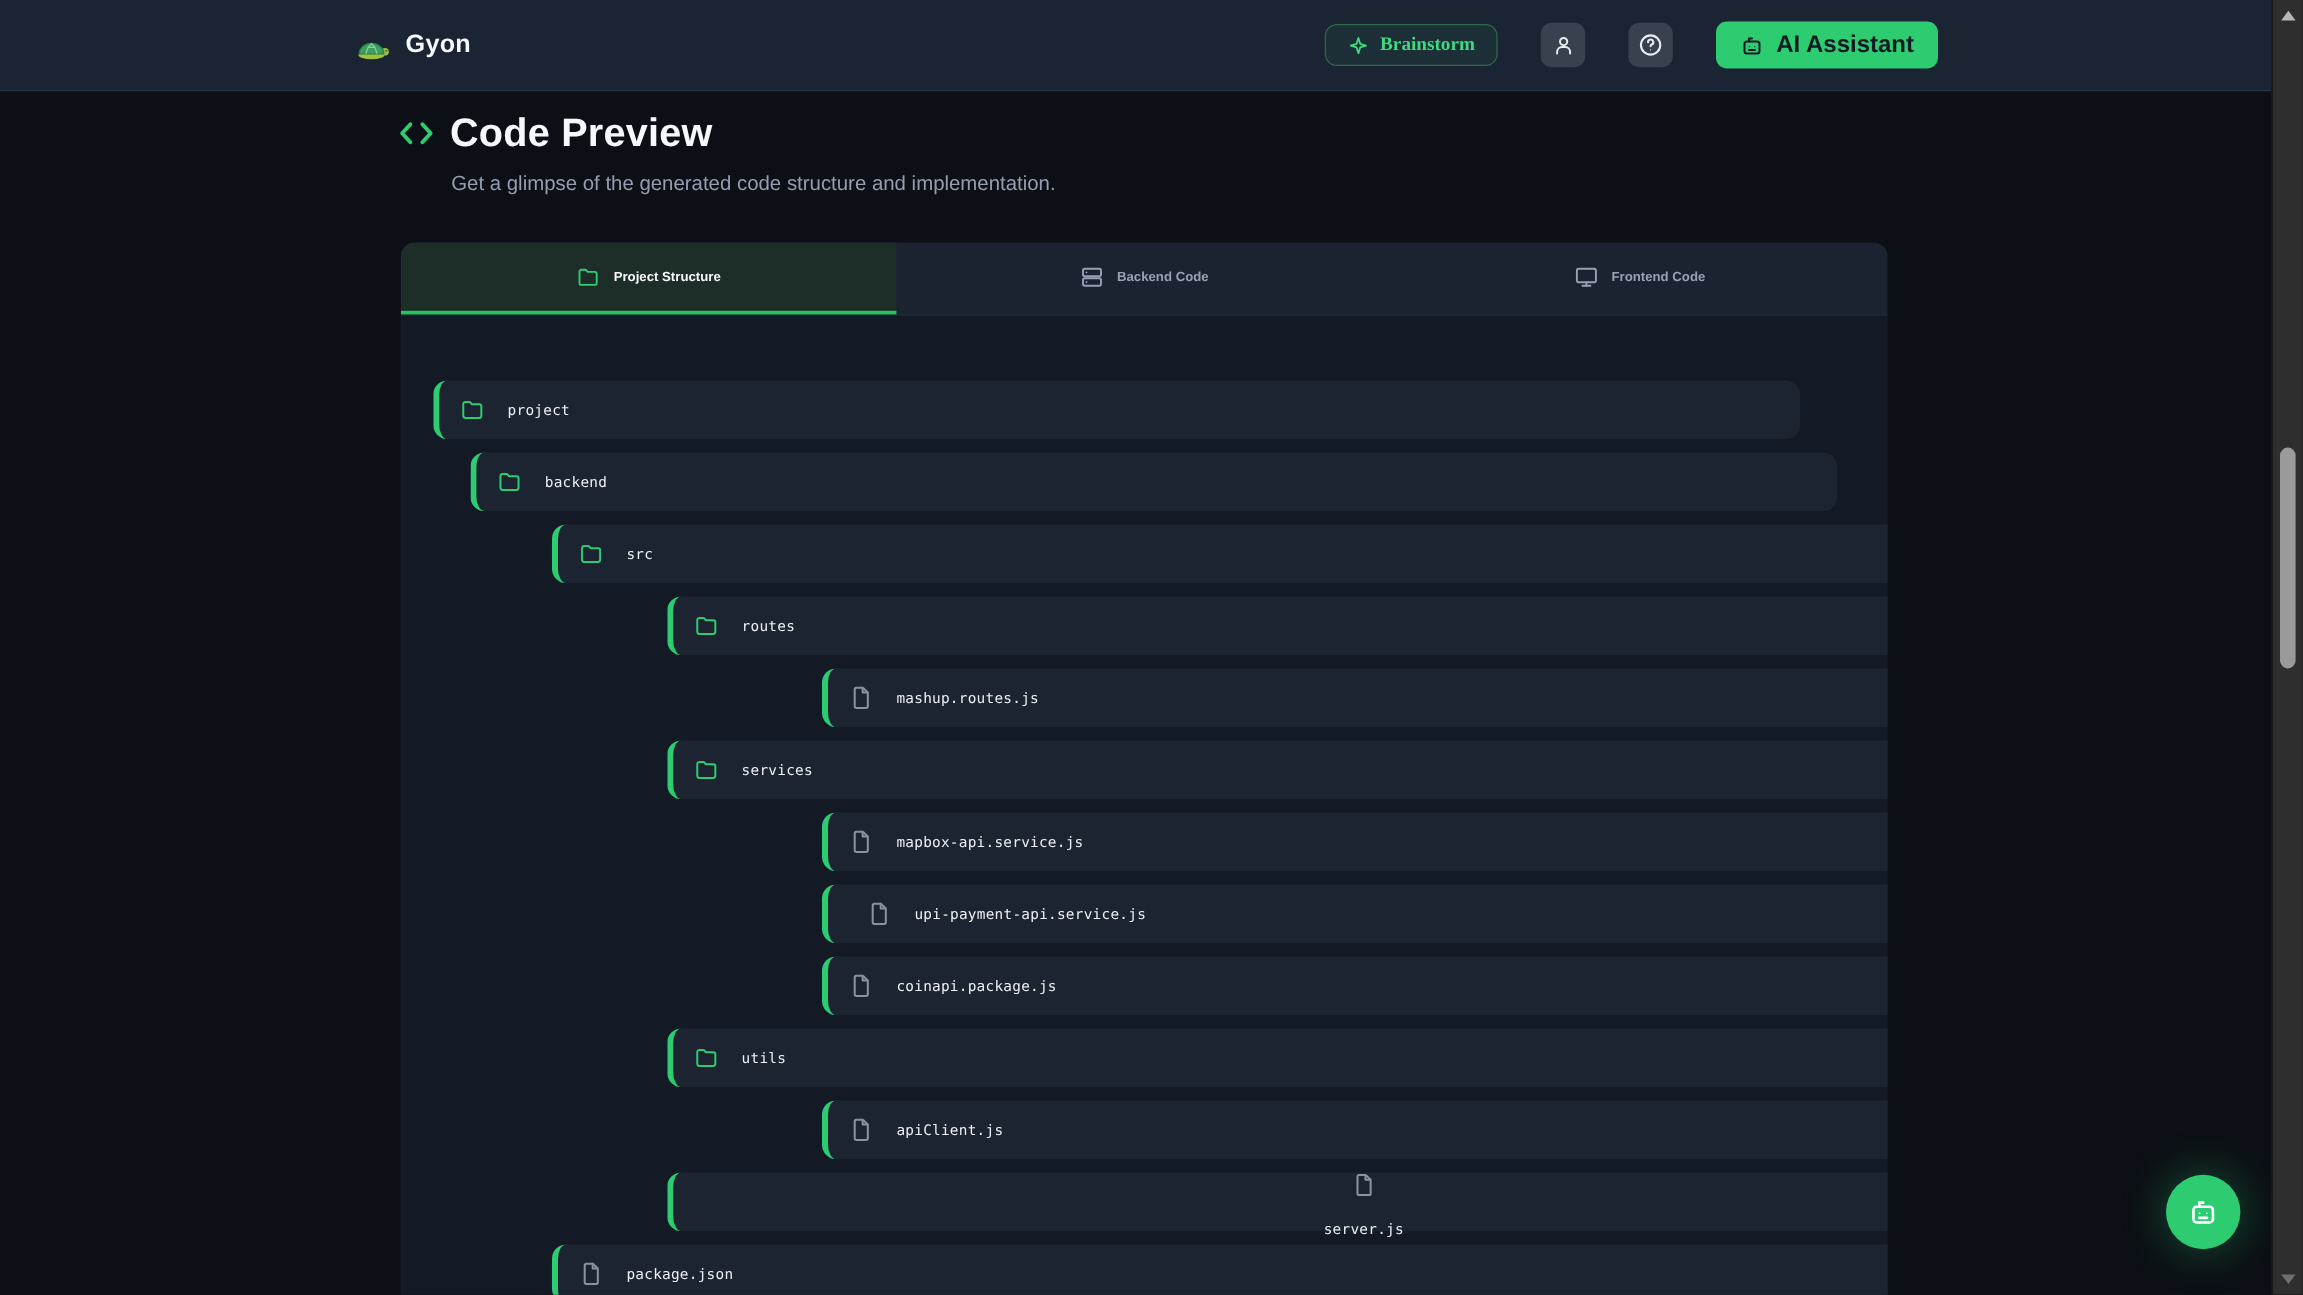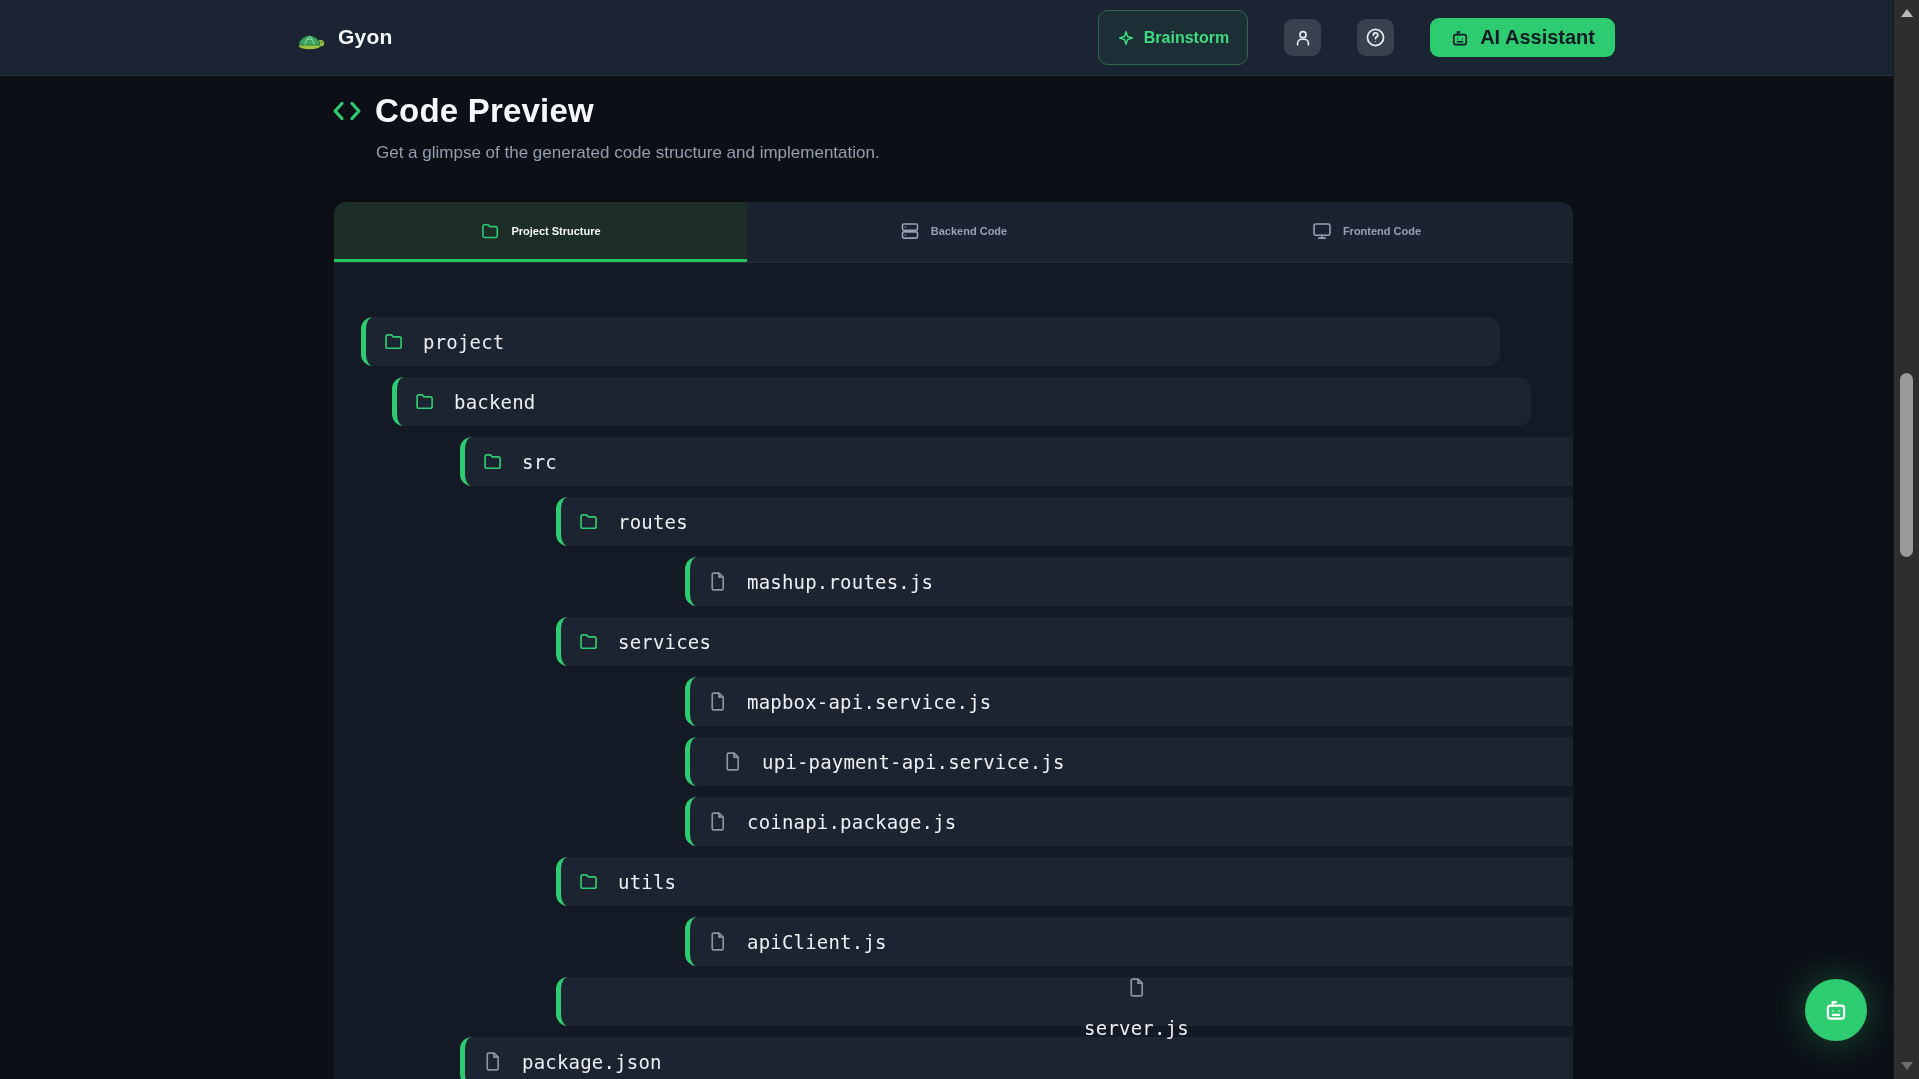--- a/index.html
+++ b/index.html
@@ -18,25 +18,25 @@
     border-bottom: 1px solid rgba(255,255,255,0.07);
     display: flex; align-items: center; justify-content: space-between;
     padding: 0 278px 0 296px;
   }
   .brand { display: flex; gap: 12px; }
   .brand-logo { width: 30px; height: 26px; display: inline-flex; }
   .brand-name { font-size: 21px; font-weight: 700; letter-spacing: 0.2px; }
   .header-actions { display: flex; align-items: center; gap: 36px; }
   .btn-outline-green {
     display: inline-flex; align-items: center; gap: 9px;
-    height: 55px; padding: 0 18px;
+    height: 35px; padding: 0 18px;
     background: rgba(46,204,113,0.07);
     border: 1px solid #2f6b4a; border-radius: 10px;
     color: #3fd97f; font-size: 16px; font-weight: 700; cursor: pointer;
-    font-family: Liberation Sans, sans-serif;
+    font-family: Liberation Serif, serif;
   }
   .icon-btn {
     width: 37px; height: 37px; border: none; border-radius: 9px;
     background: #39414f; color: #e8ecf3;
     display: inline-flex; align-items: center; justify-content: center; cursor: pointer;
   }
   .btn-solid-green {
     display: inline-flex; align-items: center; gap: 10px;
     height: 39px; padding: 0 20px;
     background: #2ecc71; border: none; border-radius: 9px;
@@ -78,21 +78,21 @@
     width: 1139px; height: 49px; margin-bottom: 11px;
     background: #1d2431; border-left: 5px solid #2ecc71; border-radius: 12px;
     display: flex; align-items: center; gap: 19px; padding-left: 17px;
     cursor: pointer;
   }
   .node-icon { display: inline-flex; width: 21px; height: 21px; }
   .node-icon.folder { color: #2ecc71; }
   .node-icon.file { color: #8b93a3; }
   .node-label {
     font-family: "DejaVu Sans Mono", "Liberation Mono", monospace;
-    font-size: 19px; color: #eceff4; letter-spacing: 0.2px;
+    font-size: 12px; color: #eceff4; letter-spacing: 0.2px;
   }
 
   
   .fab {
     position: absolute; right: 52px; bottom: 38px; width: 62px; height: 62px;
     border-radius: 50%; border: none; background: #2ecc71; color: #ffffff;
     display: flex; align-items: center; justify-content: center; cursor: pointer;
     box-shadow: 0 0 36px rgba(46,204,113,0.35);
   }
 

